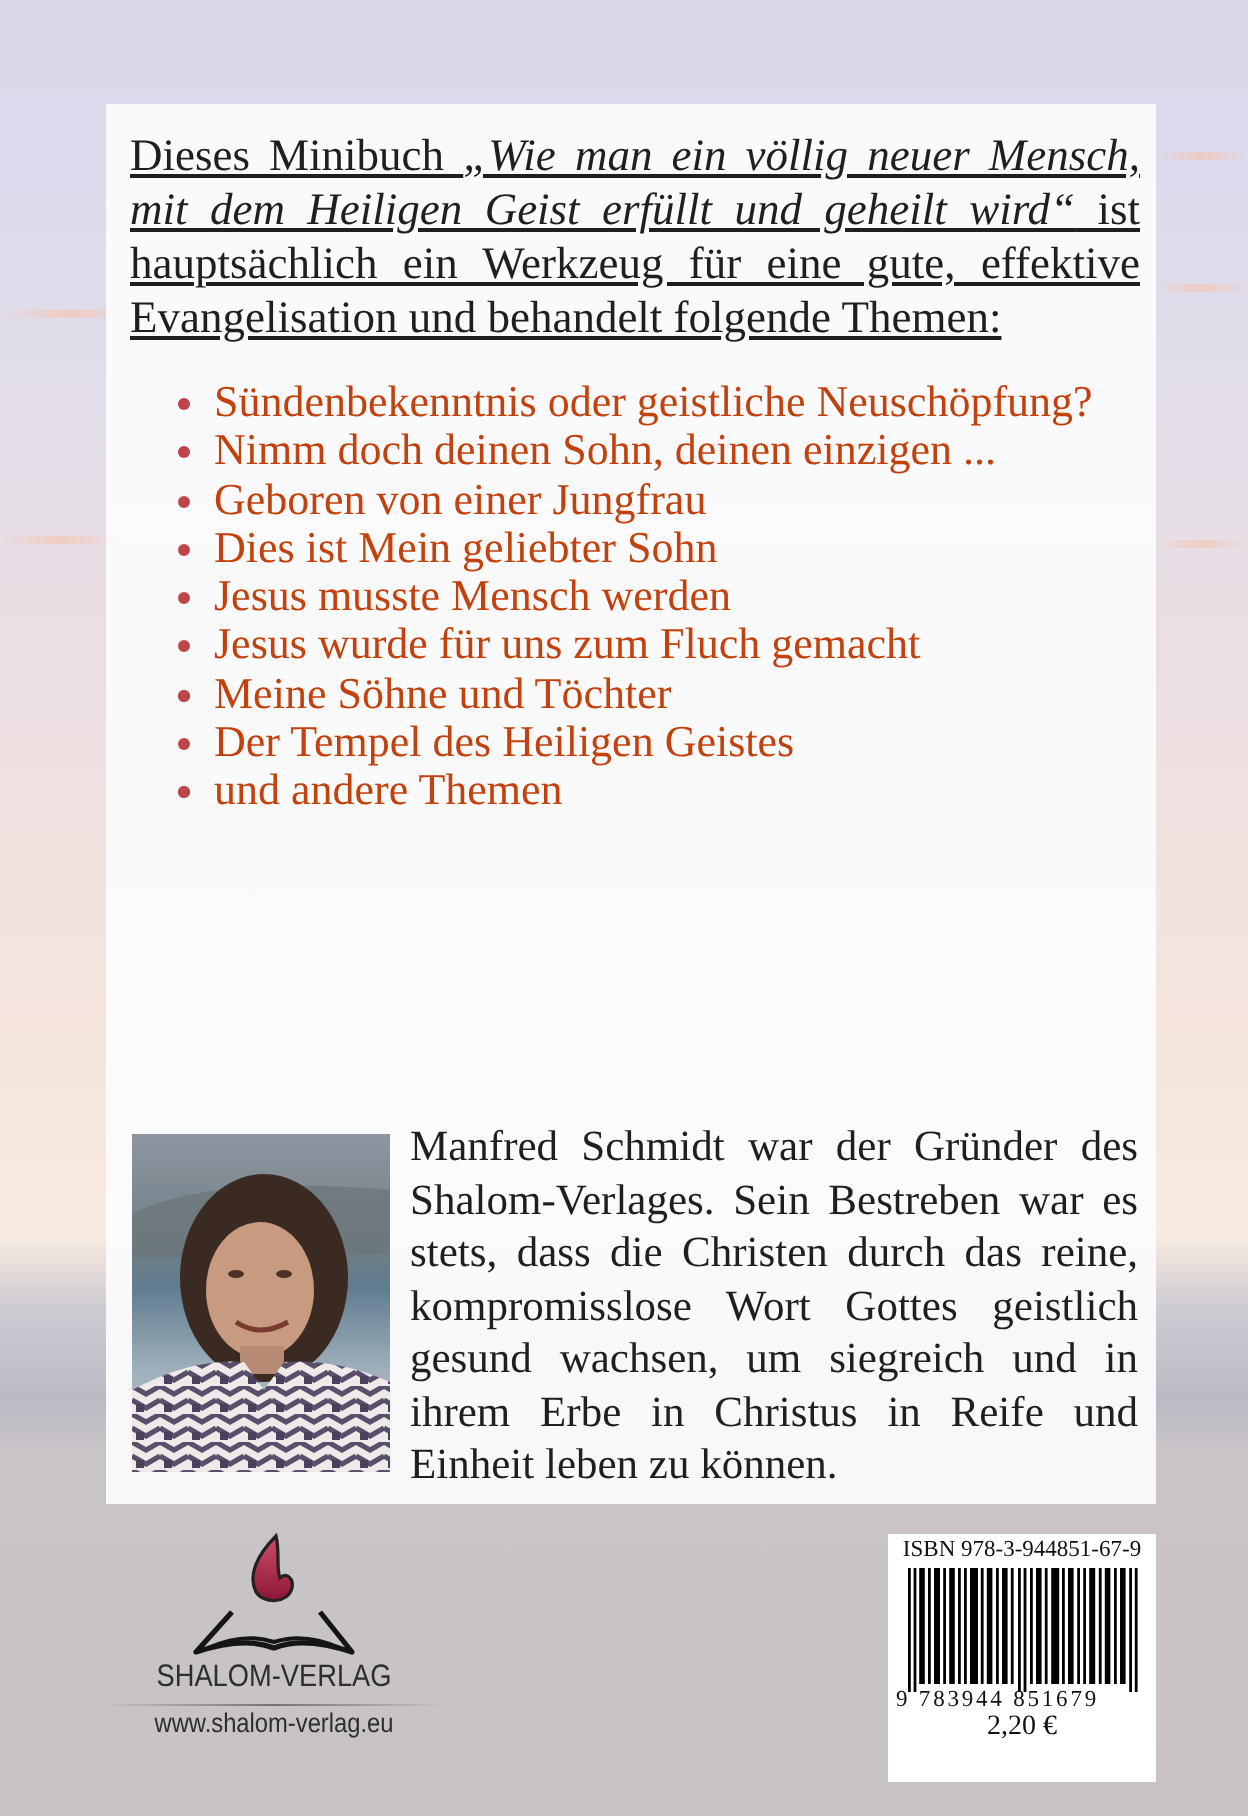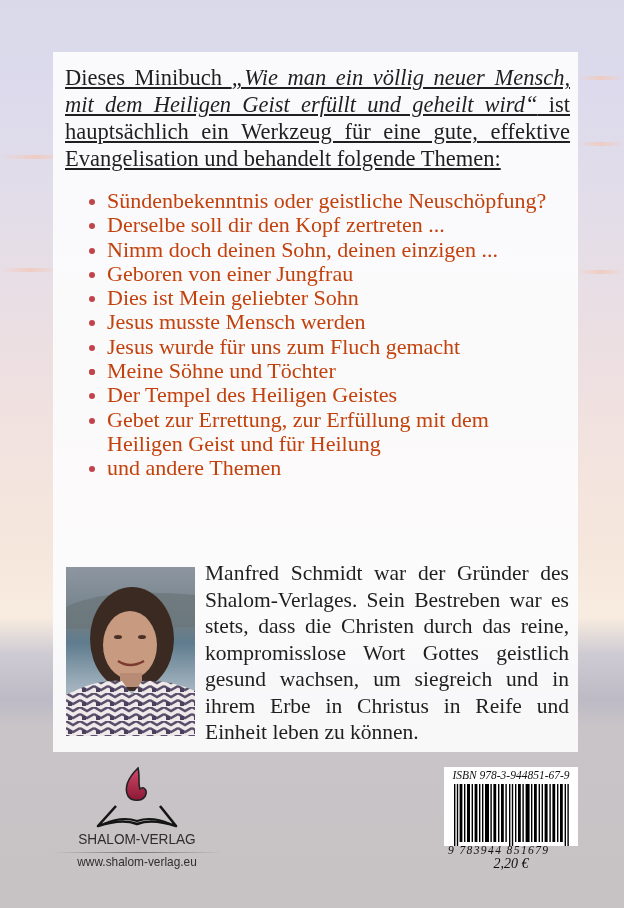--- a/index.html
+++ b/index.html
@@ -109,23 +109,22 @@
       left: 0; top: 92px; width: 170px;
       text-align: center;
       font-family: "Liberation Sans", "DejaVu Sans", sans-serif;
       font-size: 13.5px;
       color: #2e2e2e;
       transform: scaleX(0.88);
     }
     .barcode-box {
       position: absolute;
       left: 444px; top: 767px;
-      width: 134px; height: 79px;
+      width: 134px; height: 124px;
       background: #ffffff;
-      font-style: italic;
     }
     .isbn {
       position: absolute;
       left: 0; top: 2px; width: 134px;
       text-align: center;
       font-family: "Liberation Serif", "DejaVu Serif", serif;
       font-size: 11.5px;
       color: #111;
       white-space: nowrap;
     }
@@ -160,30 +159,29 @@
 <div class="streak" style="left:578px;top:76px;width:46px;"></div>
 <div class="streak" style="left:578px;top:142px;width:46px;"></div>
 <div class="streak" style="left:578px;top:270px;width:46px;"></div>
 
 <div class="panel">
 
   <p class="intro"><span>Dieses Minibuch </span><i>„Wie man ein völlig neuer Mensch, mit dem Heiligen Geist erfüllt und geheilt wird“</i><span> ist hauptsächlich ein Werkzeug für eine gute, effektive Evangelisation und behandelt folgende Themen:</span></p>
 
   <ul class="topics">
     <li><span class="bullet"></span><span>Sündenbekenntnis oder geistliche Neuschöpfung?</span></li>
-    <li><span class="bullet"></span><span>Derselbe soll dir den Kopf zertreten ...</span></li>
     <li><span class="bullet"></span><span>Nimm doch deinen Sohn, deinen einzigen ...</span></li>
     <li><span class="bullet"></span><span>Geboren von einer Jungfrau</span></li>
     <li><span class="bullet"></span><span>Dies ist Mein geliebter Sohn</span></li>
     <li><span class="bullet"></span><span>Jesus musste Mensch werden</span></li>
     <li><span class="bullet"></span><span>Jesus wurde für uns zum Fluch gemacht</span></li>
     <li><span class="bullet"></span></li>
     <li><span class="bullet"></span><span>Meine Söhne und Töchter</span></li>
     <li><span class="bullet"></span><span>Der Tempel des Heiligen Geistes</span></li>
-    <li><span class="bullet"></span><span>Gebet zur Errettung, zur Erfüllung mit dem Heiligen Geist und für Heilung</span></li>
+    <li><span class="bullet"></span></li>
     <li><span class="bullet"></span><span>und andere Themen</span></li>
   </ul>
 
   <div class="author-photo" aria-label="Portrait of Manfred Schmidt">
     <svg width="129" height="169" viewBox="0 0 129 169">
       <defs>
         <linearGradient id="bgsky" x1="0" y1="0" x2="0" y2="1">
           <stop offset="0" stop-color="#8d96a0"></stop>
           <stop offset="0.35" stop-color="#6f7e86"></stop>
           <stop offset="0.45" stop-color="#5f7c8e"></stop>

